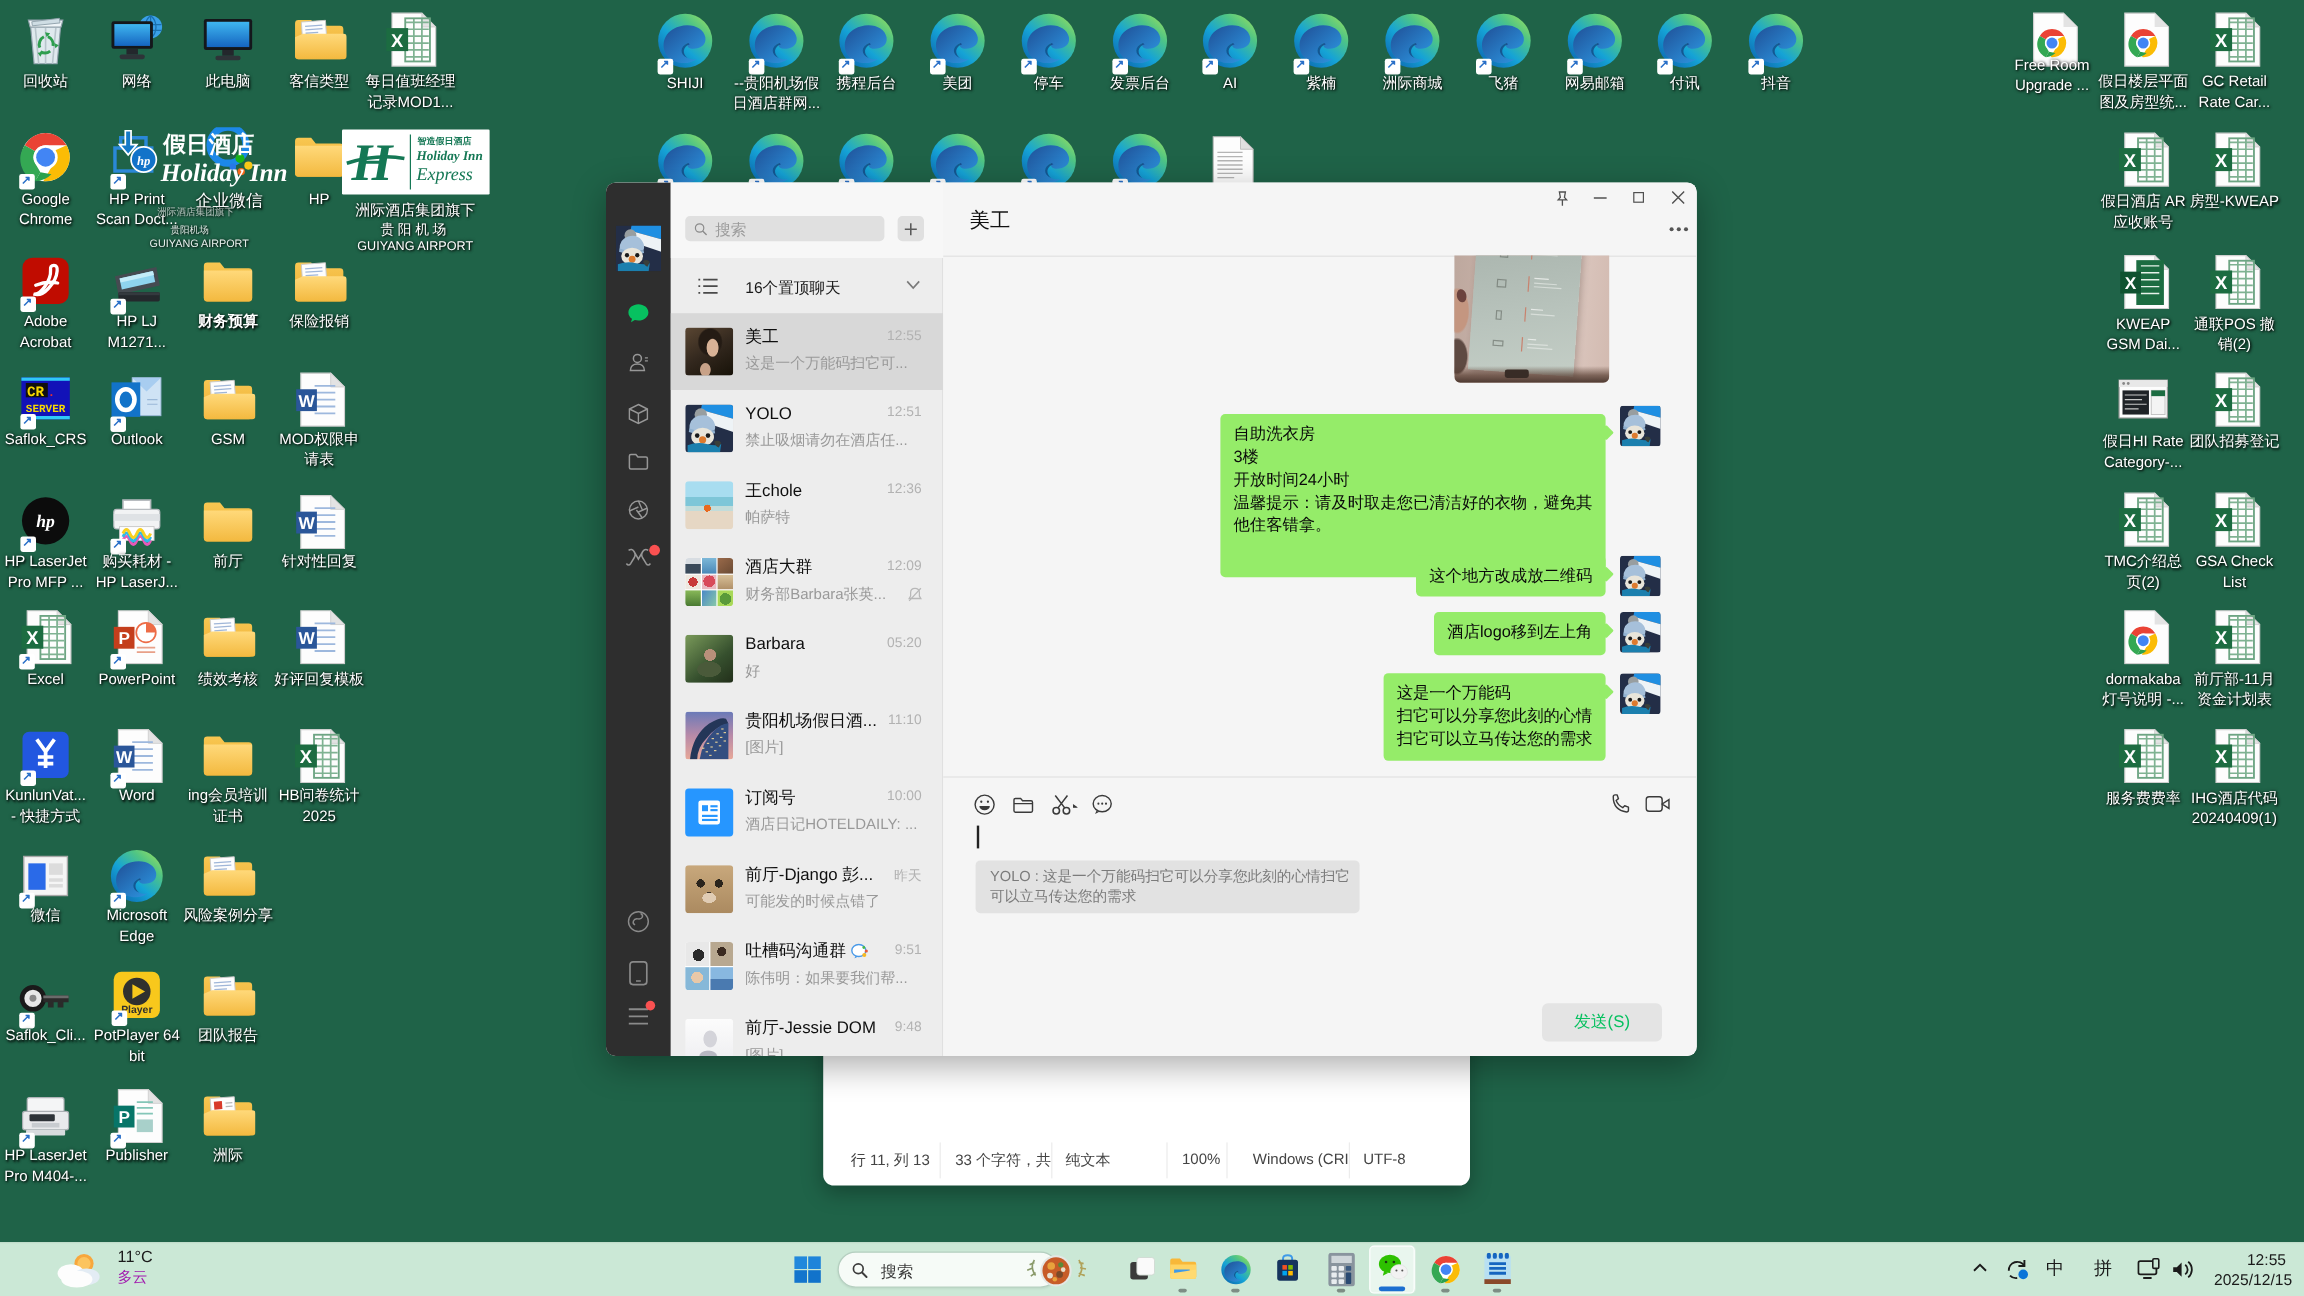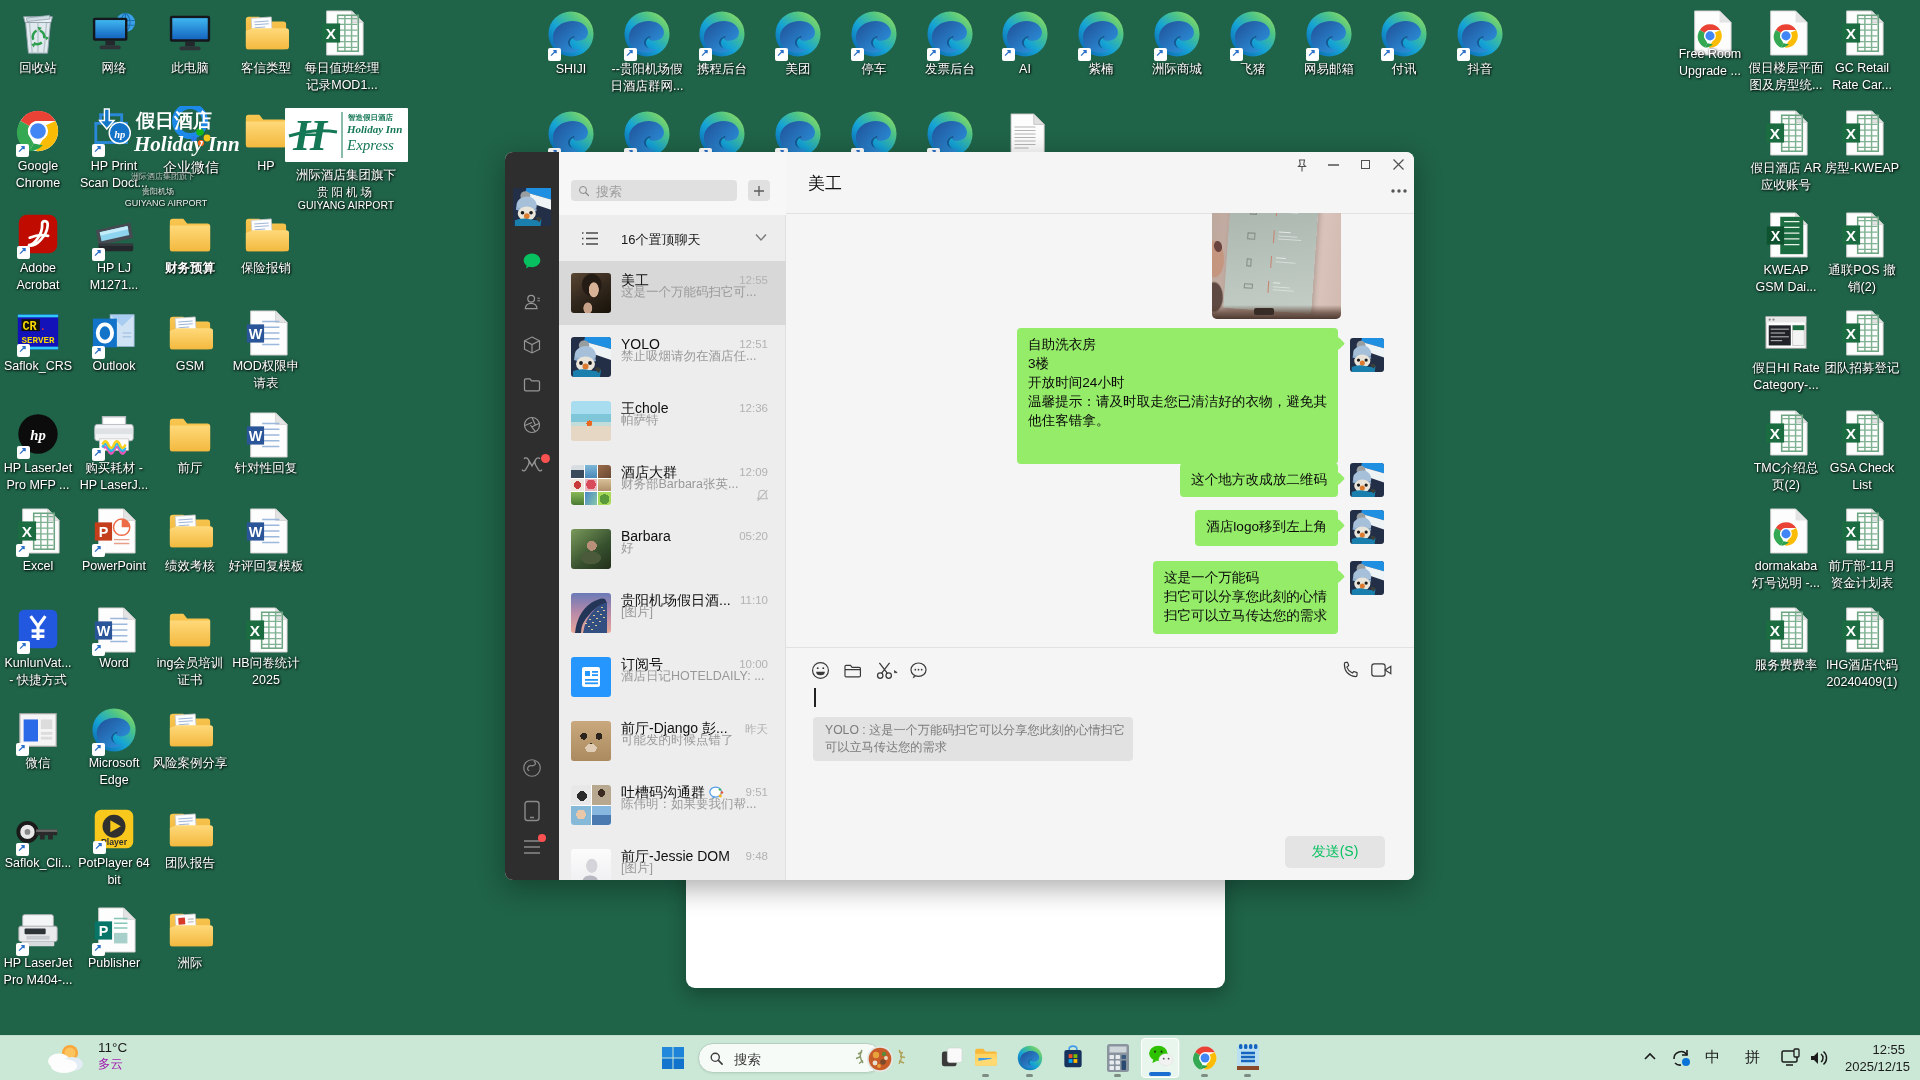--- a/index.html
+++ b/index.html
@@ -10,21 +10,21 @@
 .lbl { position:absolute; color:#fff; font-size:12.5px; line-height:16.5px; text-align:center;
   text-shadow:1px 1px 2px rgba(0,0,0,.95), 0 0 3px rgba(0,0,0,.7); transform:translateX(-50%); white-space:pre; }
 .ico { position:absolute; transform:translateX(-50%); }
 .sc { position:absolute; left:1px; bottom:1px; width:13px; height:13px; background:#fff; border-radius:2px; }
 .sc:after { content:"\2197"; position:absolute; left:1.5px; top:-1px; font-size:10px; color:#2a70c8; font-weight:bold; }
 .ci { position:relative; height:64px; }
 .ci.sel { background:#d8d8d8; }
 .ci .av { position:absolute; left:12px; top:12px; width:40px; height:40px; border-radius:3px; overflow:hidden; }
 .ci .t1 { position:absolute; left:62px; top:11px; font-size:14px; color:#0f0f0f; white-space:nowrap; }
 .ci .tm { position:absolute; right:18px; top:13px; font-size:11.5px; color:#b2b2b2; }
-.ci .t2 { position:absolute; left:62px; top:23px; font-size:12.5px; color:#999; white-space:nowrap;text-align:right; }
+.ci .t2 { position:absolute; left:62px; top:34px; font-size:12.5px; color:#999; white-space:nowrap;text-align:right; }
 .bub { position:absolute; background:#95ec69; border-radius:4px; font-size:13.6px; line-height:19px; color:#0a0a0a; padding:7px 11px; white-space:nowrap; }
 .bub:after { content:""; position:absolute; right:-4.5px; top:11px; width:9px; height:9px; background:#95ec69; transform:rotate(45deg); border-radius:1px; }
 .cav { position:absolute; width:34px; height:34px; border-radius:3px; overflow:hidden; }
 .g9 { display:grid; width:40px; height:40px; grid-template:repeat(3,1fr)/repeat(3,1fr); gap:1px; background:#fff; }
 .g4 { display:grid; width:40px; height:40px; grid-template:repeat(2,1fr)/repeat(2,1fr); gap:1px; background:#fff; }
 </style>
 </head>
 <body>
 
 <svg width="0" height="0" style="position:absolute">
@@ -646,20 +646,33 @@
         <use href="#xls"></use>
       </svg></div>
 <div class="lbl" style="left:1786px;top:657px;">服务费费率</div>
 <div class="ico" style="left:1862px;top:607px;"><svg width="46" height="46" viewBox="0 0 48 48">
         <use href="#xls"></use>
       </svg></div>
 <div class="lbl" style="left:1862px;top:657px;">IHG酒店代码<br>20240409(1)</div>
 </div>
 <div id="notepad" class="abs" style="left:686px;top:800px;width:539px;height:188px;background:#fff;border-radius:0 0 9px 9px;box-shadow:0 6px 18px rgba(0,0,0,0.3);">
   <div class="abs" style="left:0;top:115px;width:539px;height:41px;"></div>
+  <div class="abs" style="left:0;bottom:6px;width:539px;height:30px;font-size:12.5px;color:#444;">
+    <span class="abs" style="left:23px;top:7px;">行 11, 列 13</span>
+    <span class="abs" style="left:97px;top:0;height:30px;border-left:1px solid #ececec;"></span>
+    <span class="abs" style="left:110px;top:7px;">33 个字符，共</span>
+    <span class="abs" style="left:190px;top:0;height:30px;border-left:1px solid #ececec;"></span>
+    <span class="abs" style="left:202px;top:7px;">纯文本</span>
+    <span class="abs" style="left:286px;top:0;height:30px;border-left:1px solid #ececec;"></span>
+    <span class="abs" style="left:299px;top:7px;">100%</span>
+    <span class="abs" style="left:336px;top:0;height:30px;border-left:1px solid #ececec;"></span>
+    <span class="abs" style="left:358px;top:7px;">Windows (CRI</span>
+    <span class="abs" style="left:438px;top:0;height:30px;border-left:1px solid #ececec;"></span>
+    <span class="abs" style="left:450px;top:7px;">UTF-8</span>
+  </div>
 </div>
 <div id="wechat" class="abs" style="left:505px;top:152px;width:909px;height:728px;border-radius:8px;box-shadow:0 8px 28px rgba(0,0,0,0.33);overflow:hidden;background:#f5f5f5;">
 
   <div class="abs" style="left:0;top:0;width:54px;height:728px;background:#2e2e2e;">
     <div class="abs" style="left:8px;top:35px;width:38px;height:40px;overflow:hidden;border-radius:2px;">
       <svg width="38" height="40" viewBox="0 0 40 40">
           <use href="#penguin"></use>
         </svg>
     </div>
     <svg class="abs" style="left:17px;top:99px;" width="20" height="20" viewBox="0 0 24 24">
@@ -888,21 +901,21 @@
           <div class="abs" style="left:48px;top:84.5px;width:17px;height:1.3px;background:#edf0ed;opacity:0.6;"></div>
           <div class="abs" style="left:48px;top:88px;width:21px;height:1.3px;background:#edf0ed;opacity:0.6;"></div>
         </div>
         <div class="abs" style="left:-10px;top:20px;width:26px;height:52px;background:radial-gradient(ellipse 14px 27px at 48% 50%, #c49680 0 64%, rgba(0,0,0,0) 72%);"></div>
         <div class="abs" style="left:2px;top:28px;width:8px;height:11px;border-radius:50%;background:#6b433e;transform:rotate(-12deg);"></div>
         <div class="abs" style="left:-8px;top:62px;width:24px;height:40px;background:radial-gradient(ellipse 13px 22px at 42% 55%, #5e4a42 0 62%, rgba(0,0,0,0) 72%);"></div>
         <div class="abs" style="left:0px;top:92px;width:129px;height:14px;background:linear-gradient(rgba(90,62,48,0) 0%, rgba(88,62,50,0.7) 55%, rgba(66,46,38,0.92) 100%);"></div>
         <div class="abs" style="left:42px;top:95px;width:20px;height:7px;background:#382c26;border-radius:2px;"></div>
       </div>
 
-      <div class="bub" style="right:76px;top:115px;height:136px;">自助洗衣房<br>3楼<br>开放时间24小时<br>温馨提示：请及时取走您已清洁好的衣物，避免其<br>他住客错拿。</div>
+      <div class="bub" style="right:76px;top:132px;height:136px;">自助洗衣房<br>3楼<br>开放时间24小时<br>温馨提示：请及时取走您已清洁好的衣物，避免其<br>他住客错拿。</div>
       <div class="cav" style="left:564px;top:125px;"><svg width="34" height="34" viewBox="0 0 40 40">
             <use href="#penguin"></use>
           </svg></div>
 
       <div class="bub" style="right:76px;top:250px;height:34px;">这个地方改成放二维码</div>
       <div class="cav" style="left:564px;top:250px;"><svg width="34" height="34" viewBox="0 0 40 40">
             <use href="#penguin"></use>
           </svg></div>
 
       <div class="bub" style="right:76px;top:297px;height:36px;">酒店logo移到左上角</div>

